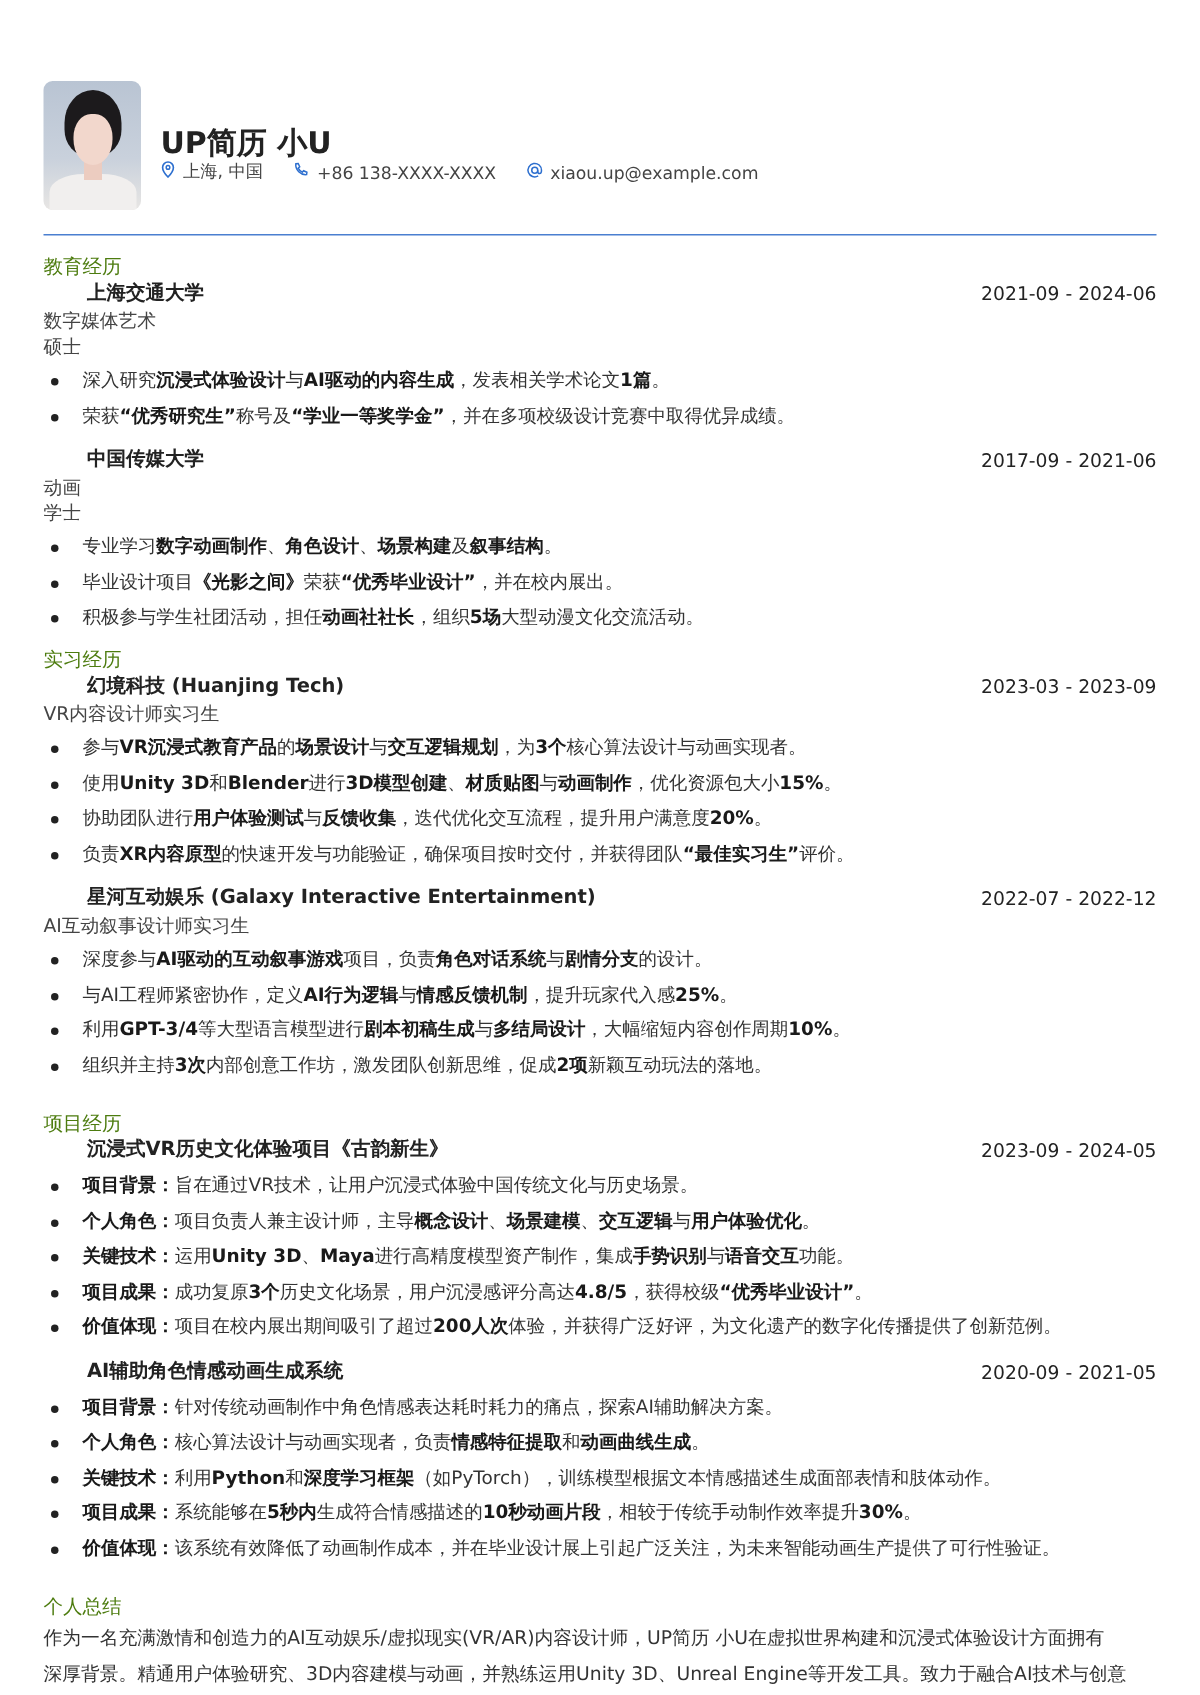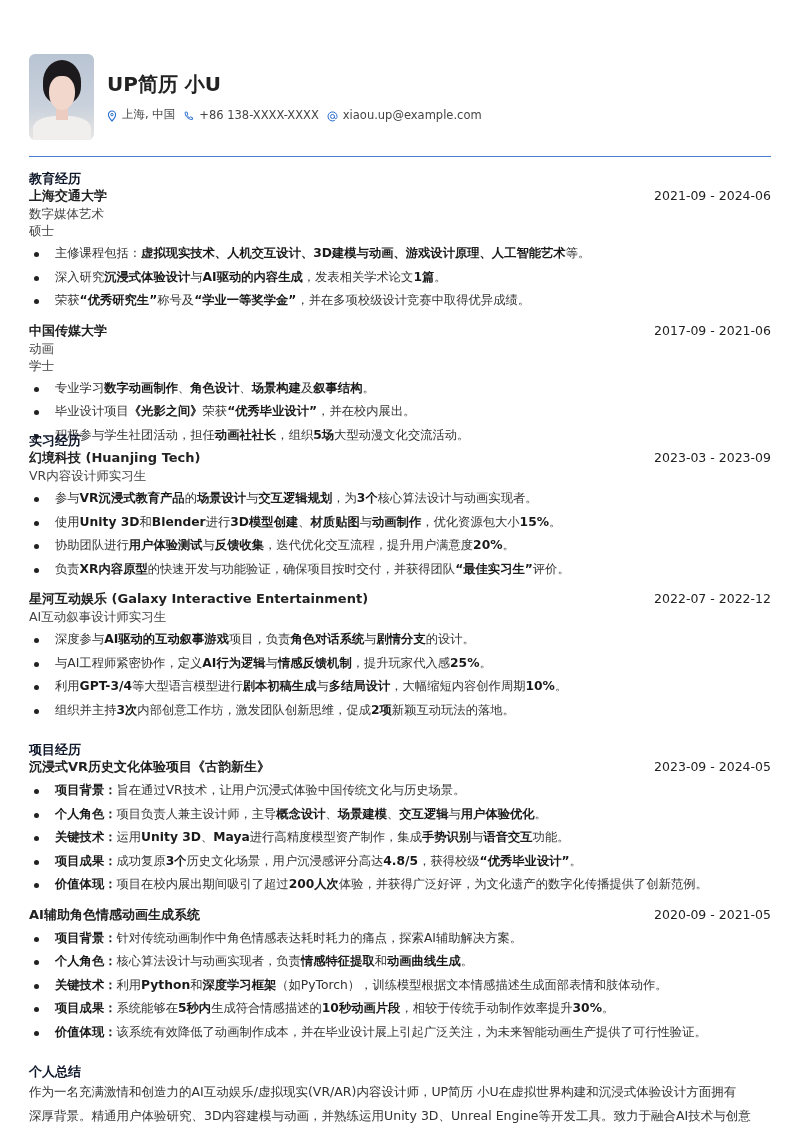--- a/index.html
+++ b/index.html
@@ -28,39 +28,39 @@
     }
     .photo .neck {
       position: absolute; left: 27px; top: 52px; width: 12px; height: 14px;
       background: #ecccc0;
     }
     .photo .body {
       position: absolute; left: 4px; top: 62px; width: 58px; height: 30px;
       background: #f1efee; border-radius: 40% 40% 0 0;
     }
     .name {
-      position: absolute; left: 78px; top: 71px;
+      position: absolute; left: 78px; top: 82px;
       font-size: 20px; font-weight: bold; color: #222222;
       font-family: "DejaVu Sans", sans-serif;
     }
     .contact {
       position: absolute; left: 78px; top: 107px;
       display: flex; align-items: center; font-size: 11.5px; color: #444444;
     }
-    .contact .item { display: flex; align-items: flex-end; margin-right: 8px; }
+    .contact .item { display: flex; align-items: flex-start; margin-right: 20px; }
     .contact .ic { color: #2d6fcf; font-size: 11px; margin-right: 5px; display: inline-flex; }
     .divider {
       position: absolute; left: 0; top: 156px; width: 742px; height: 1px; background: #4a7fd0;
     }
 
     .section-title {
-      color: #0f172a; font-weight: bold; font-size: 13px; line-height: 16px;
+      color: #4d7c0f; font-weight: normal; font-size: 13px; line-height: 16px;
     }
     .entry-head { display: flex; justify-content: space-between; line-height: 18px; }
-    .entry-title { font-weight: bold; color: #222; font-size: 13px; }
+    .entry-title { font-weight: bold; color: #222; font-size: 13px; margin-left: 29px; }
     .entry-date { font-weight: normal; color: #222; font-size: 12.5px; }
     .entry-sub { display: flex; justify-content: space-between; line-height: 17px; color: #444; font-size: 12.5px; flex-direction: column; }
     ul.bullets { list-style: none; margin-top: 3px; }
     ul.bullets li {
       position: relative; padding-left: 26px; line-height: 23.5px; font-size: 12.3px; color: #333;
       white-space: nowrap;
     }
     ul.bullets li::before {
       content: ""; position: absolute; left: 5px; top: 10px; width: 5px; height: 5px;
       background: #222; border-radius: 50%;
@@ -116,21 +116,20 @@
     <div>
       <div class="entry-head">
           <span class="entry-title">上海交通大学</span>
           <span class="entry-date">2021-09 - 2024-06</span>
         </div>
       <div class="entry-sub">
           <span>数字媒体艺术</span>
           <span>硕士</span>
         </div>
       <ul class="bullets">
-          <li><span>主修课程包括：</span><b>虚拟现实技术、人机交互设计、3D建模与动画、游戏设计原理、人工智能艺术</b><span>等。</span></li>
           <li><span>深入研究</span><b>沉浸式体验设计</b><span>与</span><b>AI驱动的内容生成</b><span>，发表相关学术论文</span><b>1篇</b><span>。</span></li>
           <li><span>荣获</span><b>“优秀研究生”</b><span>称号及</span><b>“学业一等奖学金”</b><span>，并在多项校级设计竞赛中取得优异成绩。</span></li>
         </ul>
     </div>
     <div style="margin-top:9px">
       <div class="entry-head">
           <span class="entry-title">中国传媒大学</span>
           <span class="entry-date">2017-09 - 2021-06</span>
         </div>
       <div class="entry-sub">

